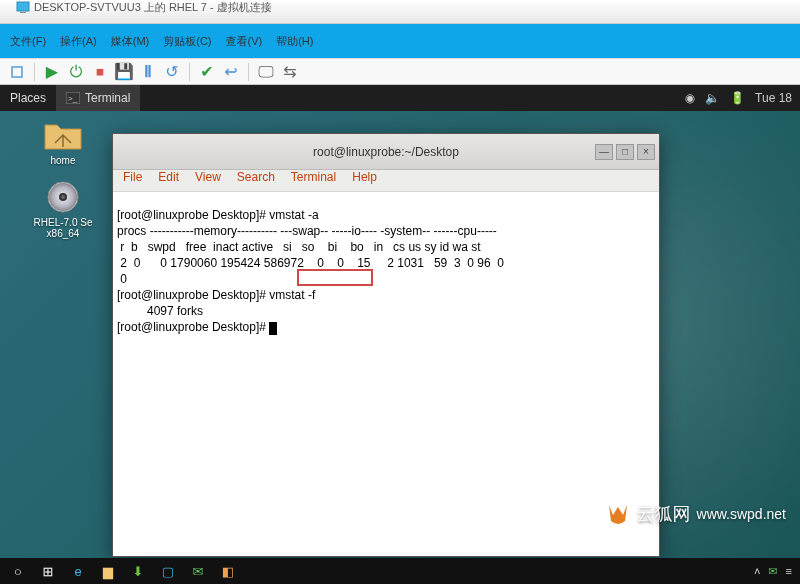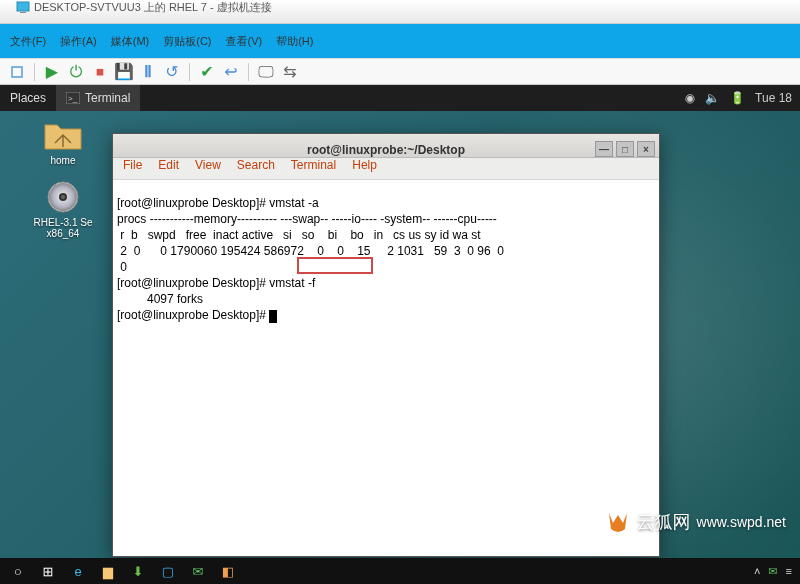--- a/index.html
+++ b/index.html
@@ -13,28 +13,28 @@
 .gnome-bar{height:26px;background:#1e1e1e;color:#ddd;display:flex;align-items:center;font-size:12px}
 .gnome-left{display:flex;align-items:center;gap:0}
 .gnome-item{padding:0 10px;height:26px;display:flex;align-items:center;gap:5px}
 .gnome-item.active{background:#3a3a3a}
 .gnome-right{margin-left:auto;display:flex;align-items:center;gap:10px;padding-right:8px;color:#ccc}
 .desktop{position:relative;background:linear-gradient(135deg,#2d6d7a 0%,#1a5557 100%);height:464px}
 .desk-bg{position:absolute;inset:0;background:radial-gradient(circle at 80% 45%,rgba(255,255,255,0.10) 0%,transparent 35%),radial-gradient(circle at 70% 60%,rgba(255,255,255,0.05) 0%,transparent 45%)}
 .icon-col{position:absolute;left:28px;top:8px;display:flex;flex-direction:column;gap:13px;align-items:center}
 .desk-icon{display:flex;flex-direction:column;align-items:center;gap:2px;color:#fff;font-size:10px;width:70px;text-align:center;text-shadow:0 1px 2px rgba(0,0,0,.7)}
 .term-win{position:absolute;left:112px;top:22px;width:548px;height:424px;background:#fff;border:1px solid #555;box-shadow:0 4px 18px rgba(0,0,0,.45);display:flex;flex-direction:column}
-.term-title{height:24px;background:linear-gradient(#e8e6e3,#d6d4d0);display:flex;align-items:flex-end;justify-content:center;position:relative;font-size:12px;color:#333;font-weight:bold;border-bottom:1px solid #bbb}
+.term-title{height:36px;background:linear-gradient(#e8e6e3,#d6d4d0);display:flex;align-items:center;justify-content:center;position:relative;font-size:12px;color:#333;font-weight:normal;border-bottom:1px solid #bbb}
 .term-controls{position:absolute;right:4px;display:flex;gap:3px}
 .tc-btn{width:18px;height:16px;background:#c4c4c4;border:1px solid #999;font-size:10px;display:flex;align-items:center;justify-content:center;cursor:pointer;color:#444}
 .term-menu{height:22px;background:#ededeb;display:flex;align-items:flex-start;padding:0 10px;gap:16px;font-size:12px;color:#c2410c;border-bottom:1px solid #d5d5d5}
 .term-body{flex:1;background:#fff;color:#000;font-family:"Courier New",monospace;font-size:12px;padding:16px 4px;white-space:pre;line-height:15px;position:relative}
 .term-body .hl{position:absolute;border:2px solid #d04848;left:184px;top:77px;width:76px;height:17px;pointer-events:none}
 .cursor{display:inline-block;width:8px;height:13px;background:#000;vertical-align:text-bottom}
-.watermark{position:absolute;right:14px;bottom:40px;color:#fff;font-size:18px;display:flex;align-items:center;gap:6px;text-shadow:0 1px 3px rgba(0,0,0,.6)}
+.watermark{position:absolute;right:14px;bottom:48px;color:#fff;font-size:18px;display:flex;align-items:center;gap:6px;text-shadow:0 1px 3px rgba(0,0,0,.6)}
 .watermark .url{font-size:14px}
 .win-taskbar{position:absolute;bottom:0;left:0;right:0;height:26px;background:#111;display:flex;align-items:center;padding:0 8px;gap:10px}
 .win-taskbar .ic{color:#fff;font-size:13px;width:20px;text-align:center}
 .tray{margin-left:auto;display:flex;gap:8px;color:#ddd;font-size:11px;align-items:center}
 .mouse-cursor{position:absolute;left:398px;bottom:30px;color:#fff;font-size:13px}
 </style>
 </head>
 <body>
 
 <div class="vm-titlebar">
@@ -113,21 +113,21 @@
           <defs>
             <radialGradient id="g">
               <stop offset="0%" stop-color="#eee"></stop>
               <stop offset="70%" stop-color="#b5b5c5"></stop>
               <stop offset="100%" stop-color="#888"></stop>
             </radialGradient>
           </defs>
           <circle cx="18" cy="18" r="4" fill="#333"></circle>
           <circle cx="18" cy="18" r="2" fill="#666"></circle>
         </svg>
-      <span style="white-space:pre">RHEL-3.1 Se
+      <span style="white-space:pre">RHEL-7.0 Se
 x86_64</span>
     </div>
   </div>
 
   <div class="term-win">
     <div class="term-title">
       <span>root@linuxprobe:~/Desktop</span>
       <div class="term-controls">
         <div class="tc-btn">—</div>
         <div class="tc-btn">□</div>

